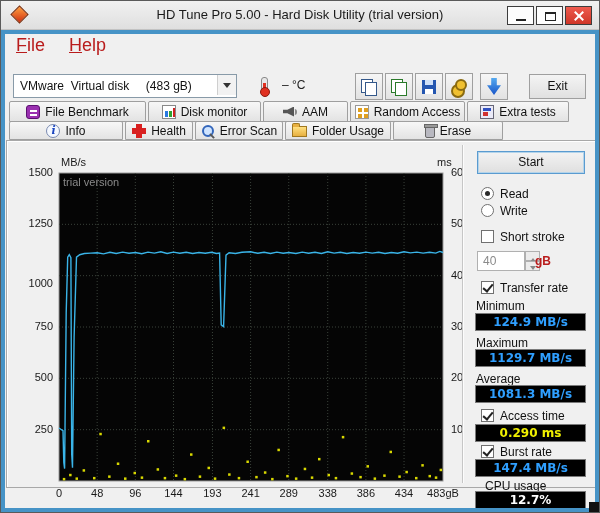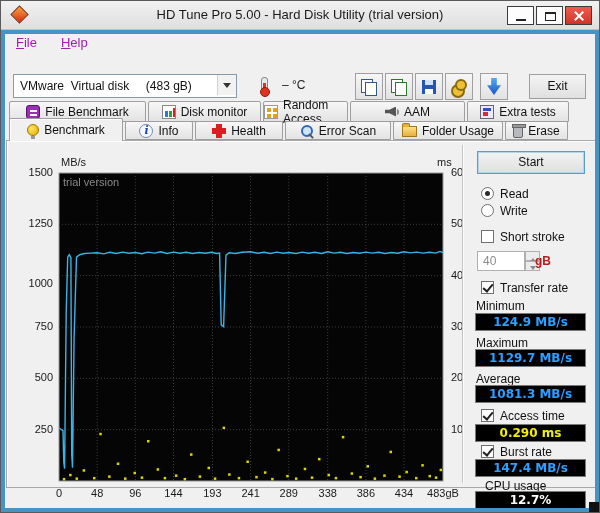--- a/index.html
+++ b/index.html
@@ -25,21 +25,21 @@
   .win-btn.close { background:linear-gradient(#ee5b4e,#cf3527); }
   .glyph-min { position:absolute; left:8px; top:12px; width:10px; height:2px; background:#222; }
   .glyph-max { position:absolute; left:8px; top:5px; width:11px; height:9px;
                border:1px solid #222; border-top-width:2px; }
   .glyph-close-a,.glyph-close-b { position:absolute; left:7px; top:8px; width:12px; height:2px; background:#fff; }
   .glyph-close-a { transform:rotate(45deg); }
   .glyph-close-b { transform:rotate(-45deg); }
 
   
   .menubar { position:absolute; left:6px; top:31px; height:22px; display:flex; gap:6px; }
-  .menu-item { display:inline-block; padding:3px 9px; font-size:13px; color:#a21caf; cursor:default; }
+  .menu-item { display:inline-block; padding:3px 9px; font-size:18px; color:#b91c1c; cursor:default; }
   .menu-item::first-letter { text-decoration:underline; }
 
   
   .toolbar { position:absolute; left:0; top:68px; width:100%; height:38px; }
   .combo { position:absolute; left:12px; top:5px; width:224px; height:24px; background:#fff;
            border:1px solid #889aa8; font-size:12px; line-height:22px; padding-left:6px;
            white-space:pre; color:#111; cursor:default; }
   .combo-arrow { position:absolute; right:1px; top:1px; width:19px; height:20px;
                  background:#f2f2f2; border-left:1px solid #cfcfcf; }
   .combo-arrow::after { content:''; position:absolute; left:5px; top:8px; border:4px solid transparent;
@@ -226,37 +226,33 @@
   <div class="tabs-row1">
     <div class="tab">
         <span class="ic ic-filebench"></span>
         <span>File Benchmark</span>
       </div>
     <div class="tab">
         <span class="ic ic-monitor"></span>
         <span>Disk monitor</span>
       </div>
     <div class="tab">
+        <span class="ic ic-aam"></span>
+        <span>AAM</span>
+      </div>
+    <div class="tab">
         <span class="ic ic-random"></span>
         <span>Random Access</span>
       </div>
     <div class="tab">
-        <span class="ic ic-aam"></span>
-        <span>AAM</span>
-      </div>
-    <div class="tab">
         <span class="ic ic-extra"></span>
         <span>Extra tests</span>
       </div>
   </div>
   <div class="tabs-row2">
-    <div class="tab active">
-        <span class="ic ic-bench"></span>
-        <span>Benchmark</span>
-      </div>
     <div class="tab">
         <span class="ic ic-info"></span>
         <span>Info</span>
       </div>
     <div class="tab">
         <span class="ic ic-health"></span>
         <span>Health</span>
       </div>
     <div class="tab">
         <span class="ic ic-scan"></span>

